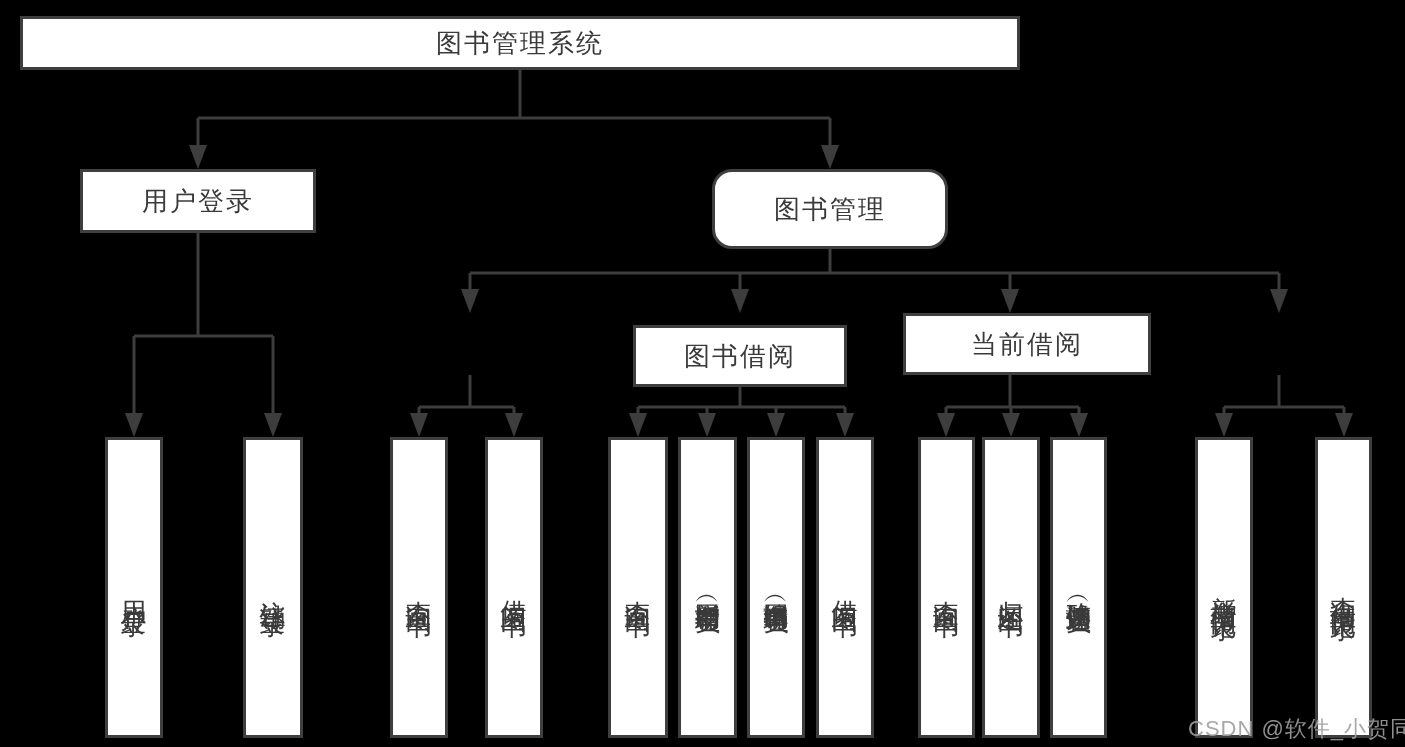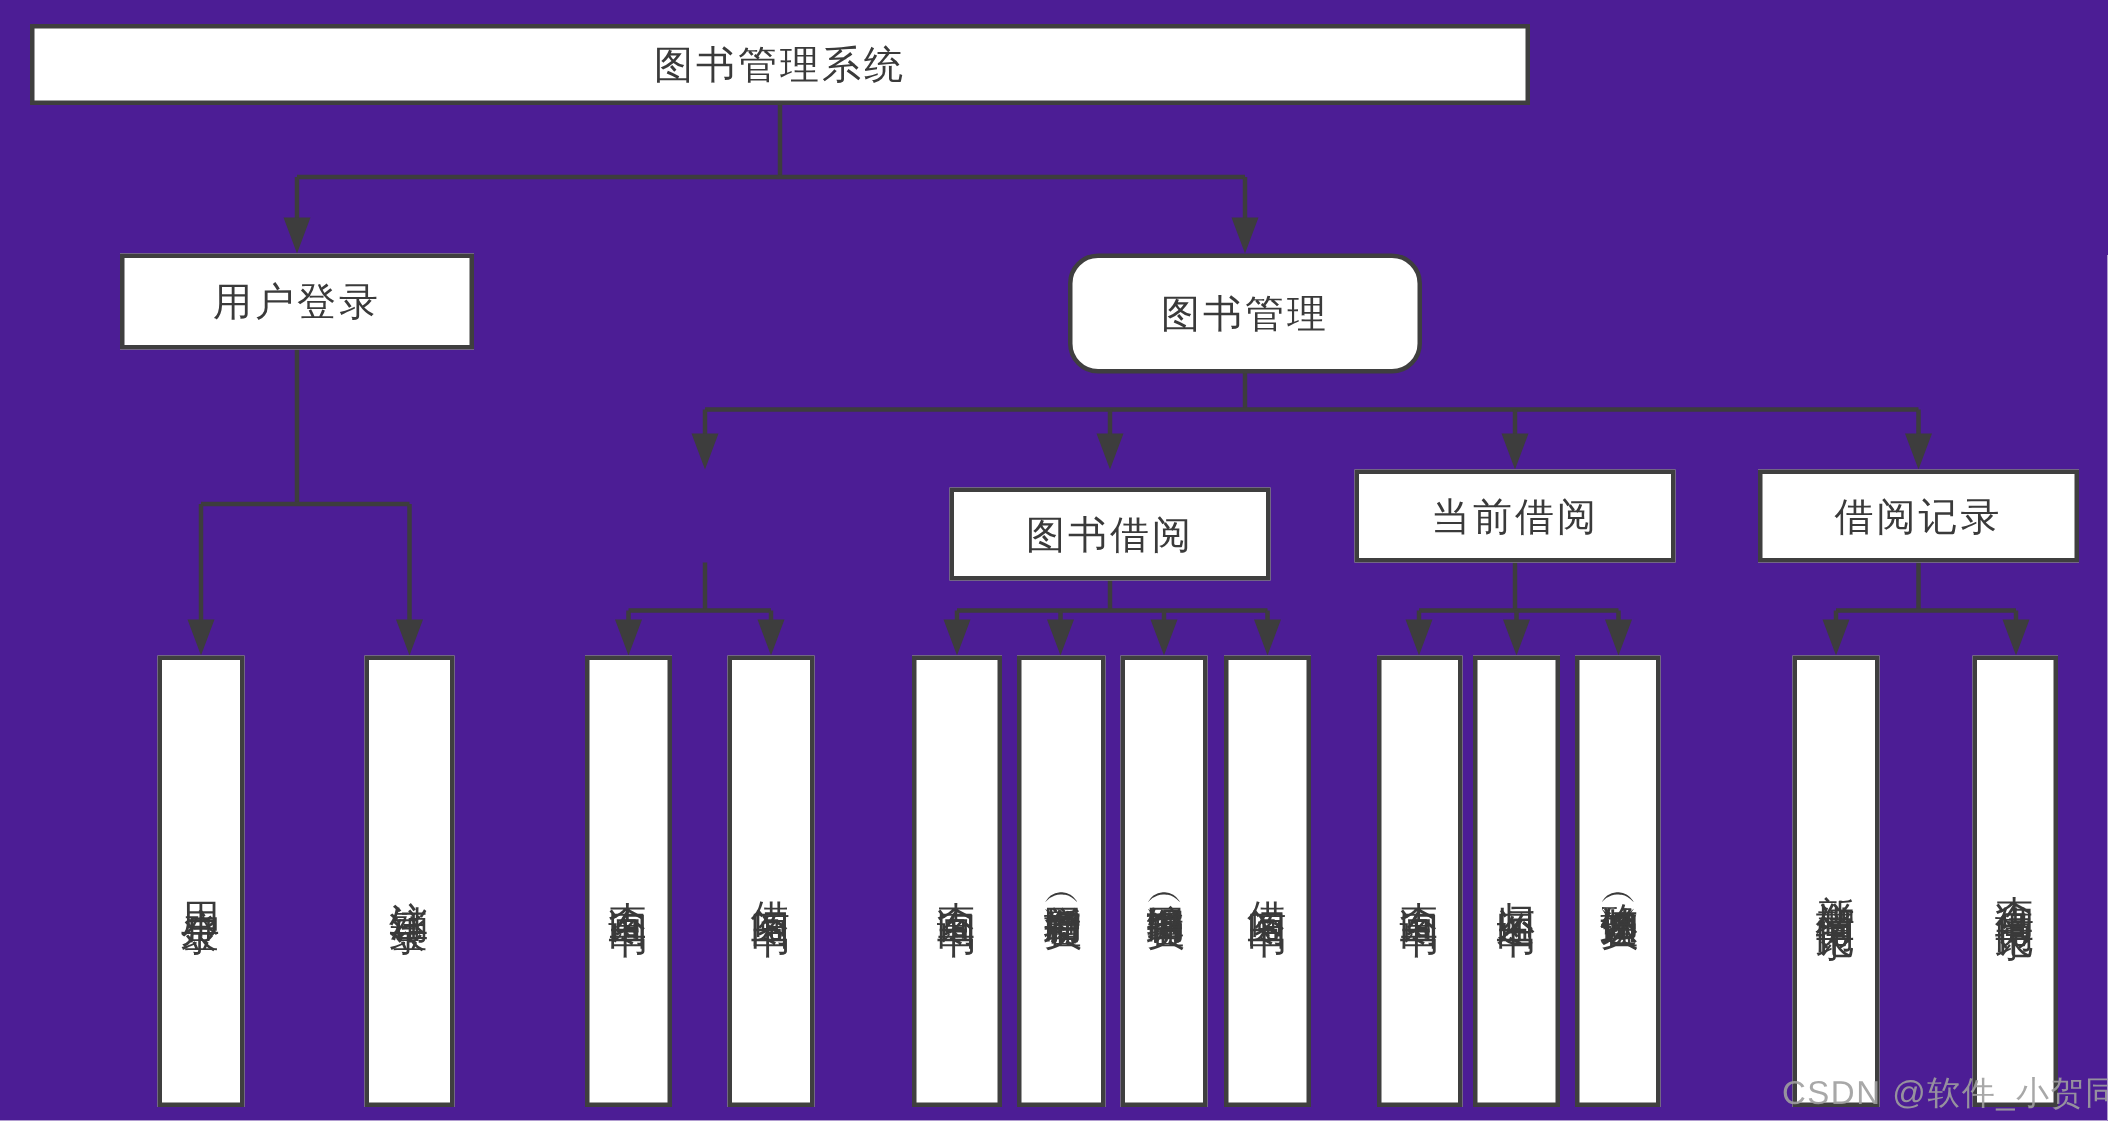--- a/index.html
+++ b/index.html
@@ -1,21 +1,21 @@
 <!DOCTYPE html>
 <html><head>
 <meta charset="utf-8">
 <style>
   * { margin: 0; padding: 0; box-sizing: border-box; }
   html, body { background: #ffffff; }
   #stage {
     position: relative;
     width: 1405px;
     height: 747px;
-    background: #4c1d95;
+    background: #000000;
     font-family: "Liberation Sans", "DejaVu Sans", sans-serif;
     overflow: hidden;
   }
   #connectors {
     position: absolute;
     left: 0; top: 0;
     width: 1405px; height: 747px;
     z-index: 1;
   }
   #connectors path {
@@ -124,22 +124,21 @@
     <path d="M1344 407 V414"></path>
     <polygon points="1335,413 1353,413 1344,437"></polygon>
   </svg>
 
   <div class="box" style="left:20px; top:16px; width:1000px; height:54px;">图书管理系统</div>
 
   <div class="box" style="left:80px; top:169px; width:236px; height:64px;">用户登录</div>
   <div class="box" style="left:712px; top:169px; width:236px; height:80px;border-radius:20px;">图书管理</div>
 
   <div class="box" style="left:633px; top:313px; width:214px; height:62px;margin-top:12px;">图书借阅</div>
-  <div class="box" style="left:903px; top:313px; width:214px; height:62px;text-align:right;">当前借阅</div>
-  <div class="box" style="left:1172px; top:313px; width:214px; height:62px;">借阅记录</div>
+  <div class="box" style="left:903px; top:313px; width:248px; height:62px;text-align:right;">当前借阅</div>
 
   <div class="box leaf" style="left:105px; top:437px; width:58px; height:301px;">用户登录</div>
   <div class="box leaf" style="left:243px; top:437px; width:60px; height:301px;">注销登录</div>
 
   <div class="box leaf" style="left:390px; top:437px; width:58px; height:301px;">查询图书</div>
   <div class="box leaf" style="left:485px; top:437px; width:58px; height:301px;">借阅图书</div>
 
   <div class="box leaf" style="left:608px; top:437px; width:60px; height:301px;">查询图书</div>
   <div class="box leaf ls-long" style="left:678px; top:437px; width:59px; height:301px;">新增图书（管理员）</div>
   <div class="box leaf ls-long" style="left:747px; top:437px; width:58px; height:301px;">编辑图书（管理员）</div>

